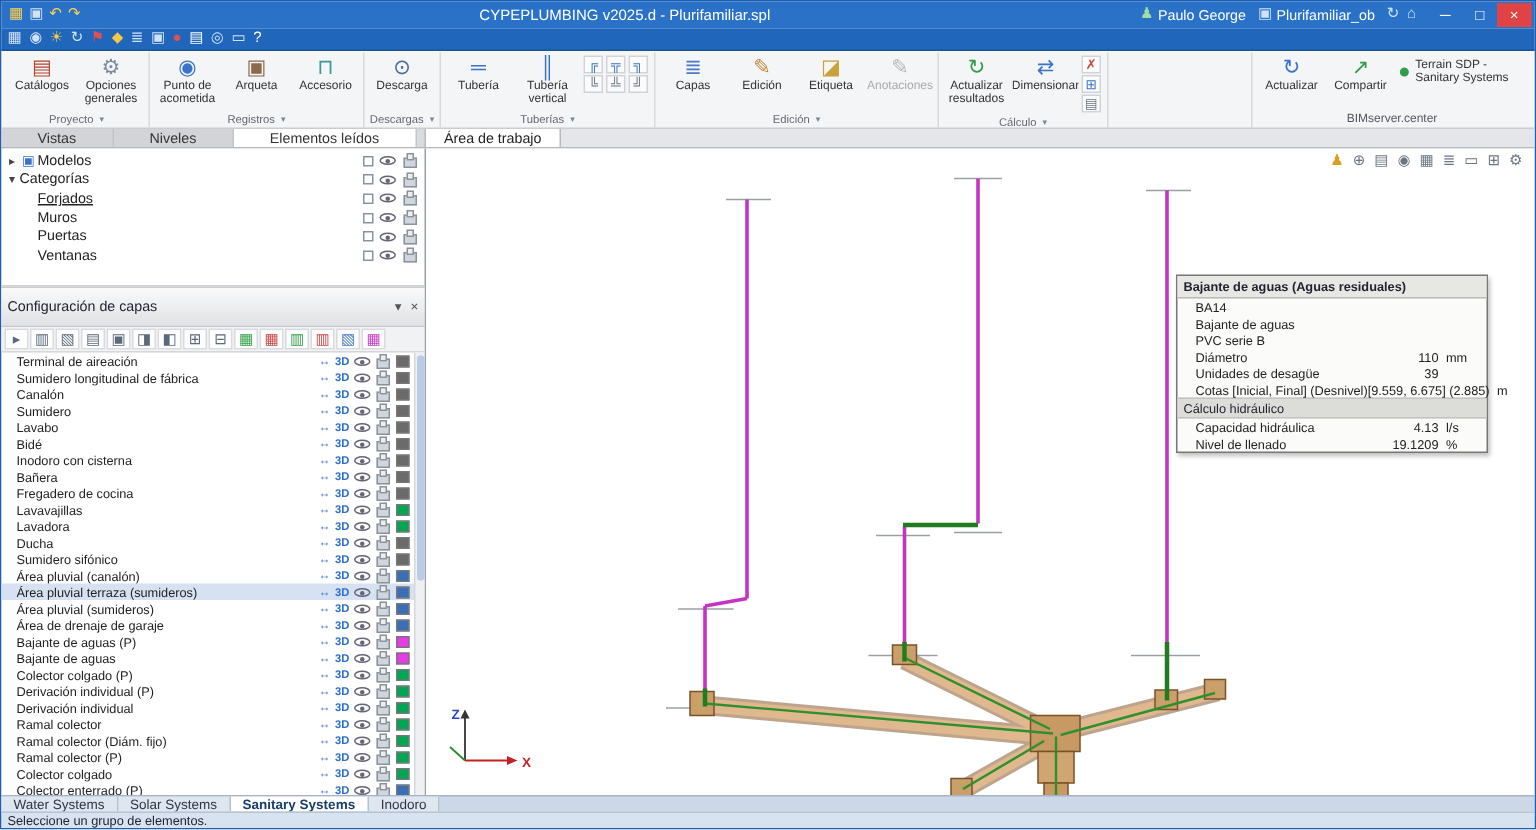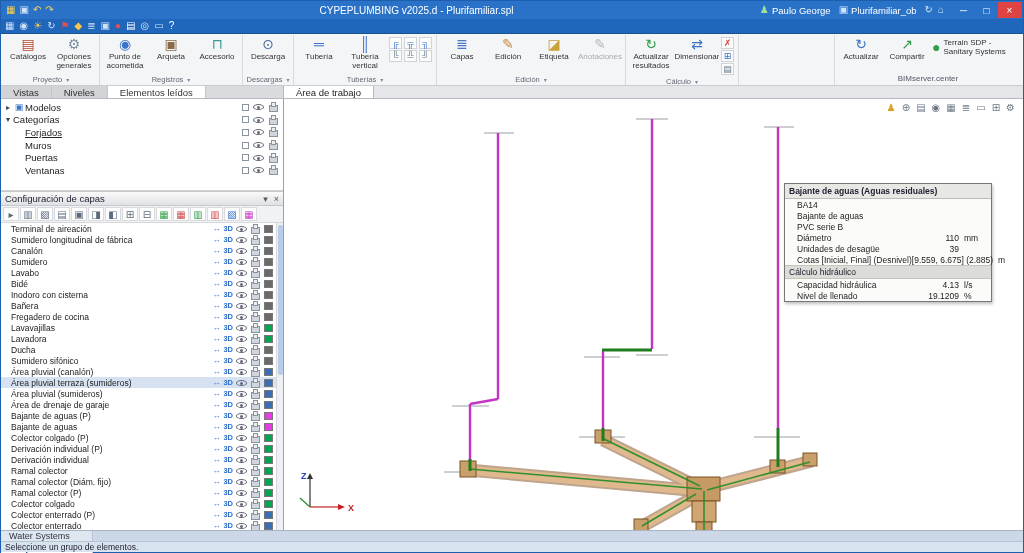--- a/index.html
+++ b/index.html
@@ -36,35 +36,35 @@
 .rfoot{height:11px;display:flex;align-items:center;justify-content:center;gap:4px;font-size:7.5px;color:#667;}
 .rfootarrow{font-size:6px;}
 .rspacer{flex:1;}
 .ribbon-right{display:flex;flex-direction:column;border-left:1px solid #d8dadd;padding:0 3px;}
 .rr-row{flex:1;display:flex;align-items:flex-start;}
 .rr-foot{height:11px;text-align:center;font-size:8px;color:#556;}
 .terrain-btn{display:flex;align-items:center;gap:3px;width:88px;font-size:8px;line-height:1.1;color:#333;padding:4px 2px;}
 
 .tabstrip{height:13px;background:#d9dbde;display:flex;flex:none;border-bottom:1px solid #b6b9bd;font-size:9.5px;}
 .left-tabs{width:283px;display:flex;border-right:1px solid #b6b9bd;flex:none;}
-.ltab{padding:0 12px;display:flex;align-items:center;border-right:1px solid #c2c5c9;color:#333;background:#d2d4d7;}
+.ltab{padding:0 24px;display:flex;align-items:center;border-right:1px solid #c2c5c9;color:#333;background:#d2d4d7;}
 .ltab.active{background:#fff;}
 .ws-area{flex:1;display:flex;background:#e4e6e9;}
 .ws-tab{background:#fff;border-right:1px solid #b6b9bd;padding:0 12px;display:flex;align-items:center;}
 
 .main{flex:1;display:flex;min-height:0;}
 .leftpanel{width:283px;flex:none;background:#fff;border-right:1px solid #9aa0a6;display:flex;flex-direction:column;}
 .tree{height:92px;flex:none;overflow:hidden;padding-top:2px;border-bottom:1px solid #d0d0d0;}
 .trow{height:12.6px;display:flex;align-items:center;font-size:9.5px;padding-right:4px;}
 .trow .arrow{width:10px;text-align:center;font-size:8px;color:#444;flex:none;}
 .ticon{width:12px;font-size:9px;text-align:center;flex:none;}
 .trow .tlabel{flex:1;white-space:nowrap;overflow:hidden;}
 .ticons{display:flex;gap:4px;align-items:center;flex:none;}
 .sq{width:7px;height:7px;border:1px solid #8a93a0;display:inline-block;background:#fff;}
-.lp-header{height:15px;flex:none;background:linear-gradient(#fafafa,#dfe1e4);border-top:1px solid #c6c9cd;border-bottom:1px solid #c6c9cd;display:flex;align-items:center;justify-content:space-between;font-size:9.5px;padding:0 4px;color:#223;}
+.lp-header{height:27px;flex:none;background:linear-gradient(#fafafa,#dfe1e4);border-top:1px solid #c6c9cd;border-bottom:1px solid #c6c9cd;display:flex;align-items:center;justify-content:space-between;font-size:9.5px;padding:0 4px;color:#223;}
 .lp-hicons{display:flex;gap:6px;font-size:9px;color:#555;}
 .lp-toolbar{height:17px;flex:none;background:#f1f2f4;border-bottom:1px solid #d5d7da;display:flex;align-items:center;gap:1px;padding:0 2px;}
 .tbtn{width:16px;height:14px;display:flex;align-items:center;justify-content:center;font-size:10px;border:1px solid #d8dadd;background:#fdfdfe;}
 .lrows-wrap{flex:1;position:relative;min-height:0;}
 .lrows{position:absolute;top:0;bottom:0;left:0;right:7px;overflow:hidden;}
 .lrow{height:11px;display:flex;align-items:center;font-size:8.5px;padding:0 3px 0 10px;color:#222;}
 .lrow.selected{background:#d6e2f2;}
 .llabel{flex:1;white-space:nowrap;overflow:hidden;}
 .licons{display:flex;align-items:center;gap:3px;flex:none;}
 .arr{color:#3a74c8;font-size:8px;}
@@ -805,21 +805,21 @@
         <text x="7" y="12" fill="#2343c8" font-size="9" font-weight="bold">Z</text>
         <line x1="16" y1="40" x2="46" y2="40" stroke="#c42222" stroke-width="1.2"></line>
         <polygon points="51,40 44,37 44,43" fill="#c42222"></polygon>
         <text x="54" y="44" fill="#c42222" font-size="9" font-weight="bold">X</text>
         <line x1="16" y1="40" x2="6" y2="31" stroke="#2a8a2a" stroke-width="1.2"></line>
       </svg>
     </div>
   </div>
 
   <div class="bottombar">
-    <div id="bottom-tabs" style="display:flex;flex-direction:column;">
+    <div id="bottom-tabs" style="display:flex;">
         <div class="btab">Water Systems</div>
         <div class="btab">Solar Systems</div>
         <div class="btab active">Sanitary Systems</div>
         <div class="btab">Inodoro</div>
       </div>
   </div>
   <div class="statusbar">
     <span>Seleccione un grupo de elementos.</span>
   </div>
 </div>

